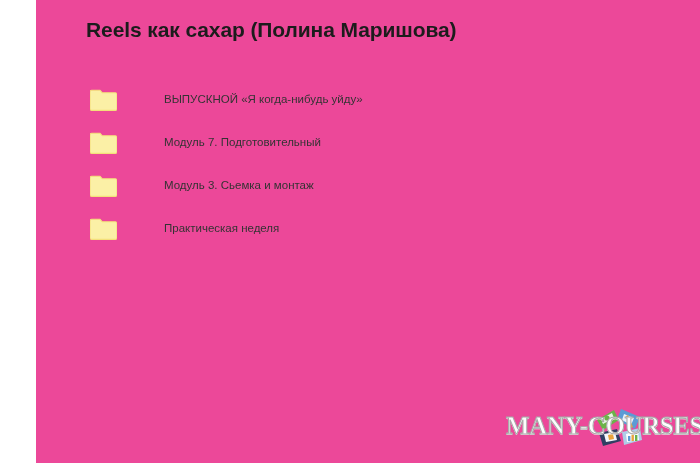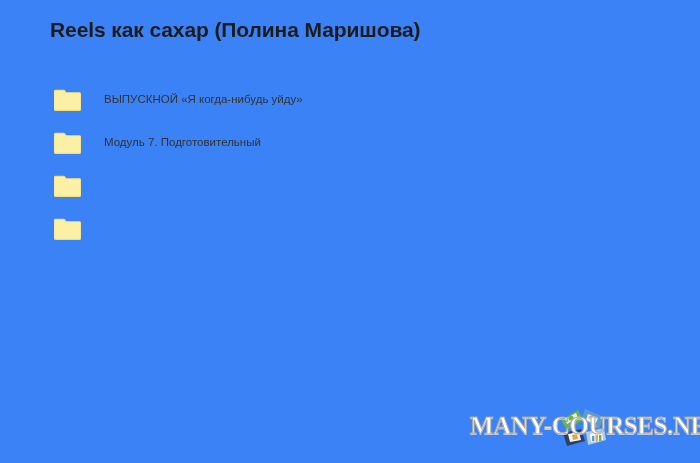--- a/index.html
+++ b/index.html
@@ -11,21 +11,22 @@
     height: 463px;
     background: #ffffff;
     font-family: "Liberation Sans", sans-serif;
     overflow: hidden;
     position: relative;
   }
 
   .page {
     position: absolute;
     inset: 0;
-    background: #3b82f6;
+    background: #ec4899;
+    margin-left: 36px;
   }
 
   
   .page-title {
     position: absolute;
     left: 50px;
     top: 18px;
     font-size: 21px;
     font-weight: bold;
     color: #1c1c1c;
@@ -39,20 +40,21 @@
     left: 54px;
     top: 86px;
     width: 560px;
   }
 
   .folder-row {
     display: flex;
     align-items: center;
     height: 26px;
     margin-bottom: 17px;
+    gap: 24px;
   }
 
   .folder-icon {
     position: relative;
     width: 27px;
     height: 23px;
     flex: 0 0 27px;
   }
   .folder-icon svg {
     display: block;
@@ -128,28 +130,30 @@
       <span class="folder-label">Модуль 7. Подготовительный</span>
     </div>
 
 
     <div class="folder-row">
       <span class="folder-icon">
         <svg viewBox="0 0 27 23" xmlns="http://www.w3.org/2000/svg">
           <path d="M1.6 2.2h8.4l2.3 2.6h13.1a1.6 1.6 0 0 1 1.6 1.6v14.4a1.6 1.6 0 0 1-1.6 1.6H1.6A1.6 1.6 0 0 1 0 20.8V3.8A1.6 1.6 0 0 1 1.6 2.2z" fill="#fbf0a6" stroke="#f4e07a" stroke-width="1.1"></path>
         </svg>
       </span>
+      <span class="folder-label">Модуль 3. Сьемка и монтаж</span>
     </div>
 
     <div class="folder-row">
       <span class="folder-icon">
         <svg viewBox="0 0 27 23" xmlns="http://www.w3.org/2000/svg">
           <path d="M1.6 2.2h8.4l2.3 2.6h13.1a1.6 1.6 0 0 1 1.6 1.6v14.4a1.6 1.6 0 0 1-1.6 1.6H1.6A1.6 1.6 0 0 1 0 20.8V3.8A1.6 1.6 0 0 1 1.6 2.2z" fill="#fbf0a6" stroke="#f4e07a" stroke-width="1.1"></path>
         </svg>
       </span>
+      <span class="folder-label">Практическая неделя</span>
     </div>
 
   </div>
 
   <div class="watermark">
     <span class="wm-logo">
       <svg viewBox="0 0 60 60" xmlns="http://www.w3.org/2000/svg">
 
         <g>
           <path d="M7 22 L24 12 L29 22 L13 32 Z" fill="#6cb24a"></path>

